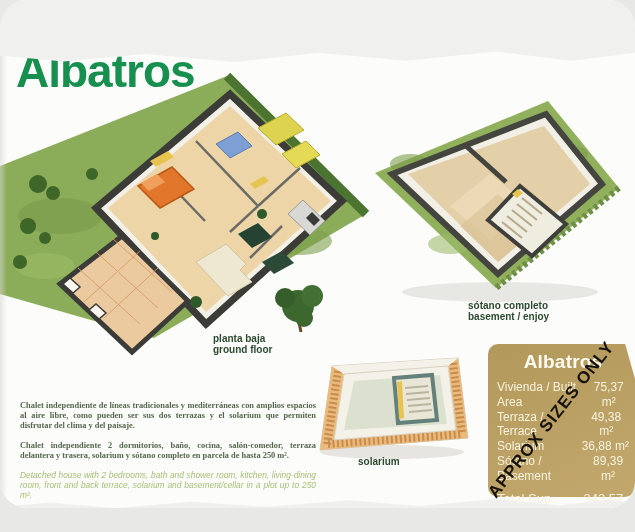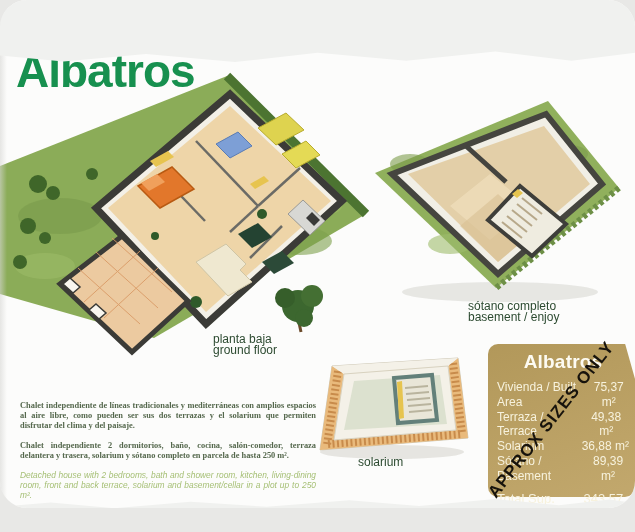--- a/index.html
+++ b/index.html
@@ -29,21 +29,21 @@
   }
   .page-title {
     position:absolute; left:16px; top:44px; margin:0; z-index:5;
     font-size:46px; font-weight:bold; color:#17904f; letter-spacing:-1px;
   }
   .fig { position:absolute; z-index:4; }
   .fig-ground   { left:0;   top:66px; }
   .fig-basement { left:370px; top:94px; }
   .fig-solarium { left:298px; top:348px; }
   .caption {
-    position:absolute; z-index:6; font-size:12px; font-weight:normal;
+    position:absolute; z-index:6; font-size:10px; font-weight:bold;
     color:#2c4a30; line-height:10.5px; white-space:nowrap;
   }
   .cap-ground   { left:213px; top:334px; }
   .cap-basement { left:468px; top:301px; }
   .cap-solarium { left:358px; top:457px; }
   .description { position:absolute; left:20px; top:401px; width:296px; z-index:6; }
   .description p { margin:0 0 9px 0; font-size:8.4px; line-height:10.2px; text-align:justify; }
   .desc-es { color:#55684d; font-weight:bold;font-family:Liberation Serif, serif; }
   .desc-en { color:#a5bf74; font-style:italic; }
   .sizes-panel {

